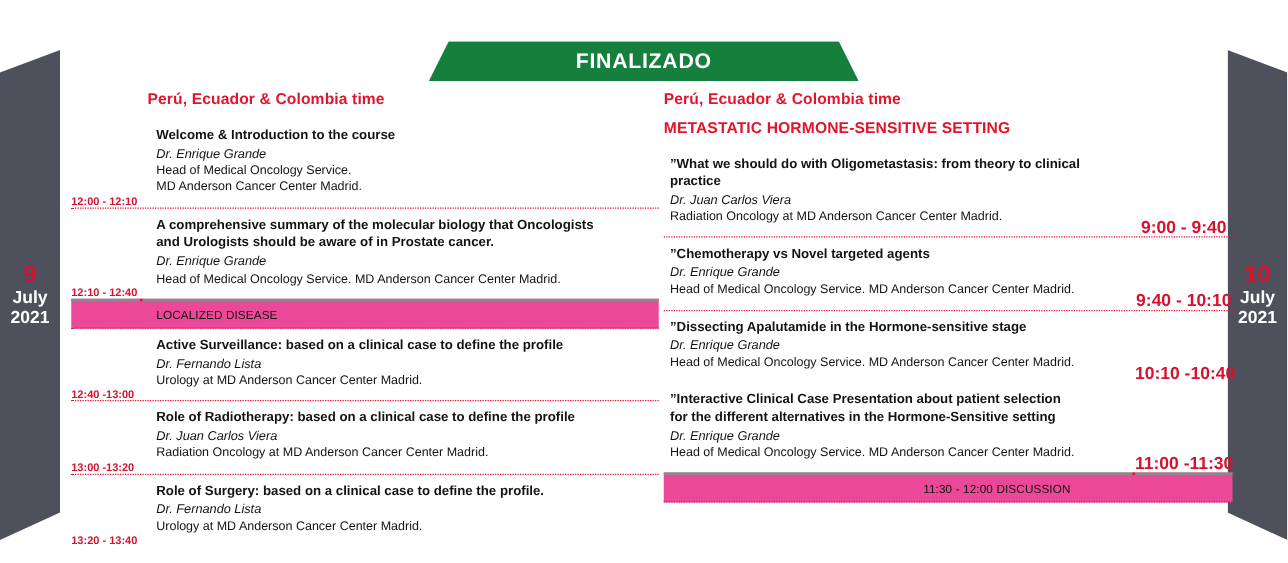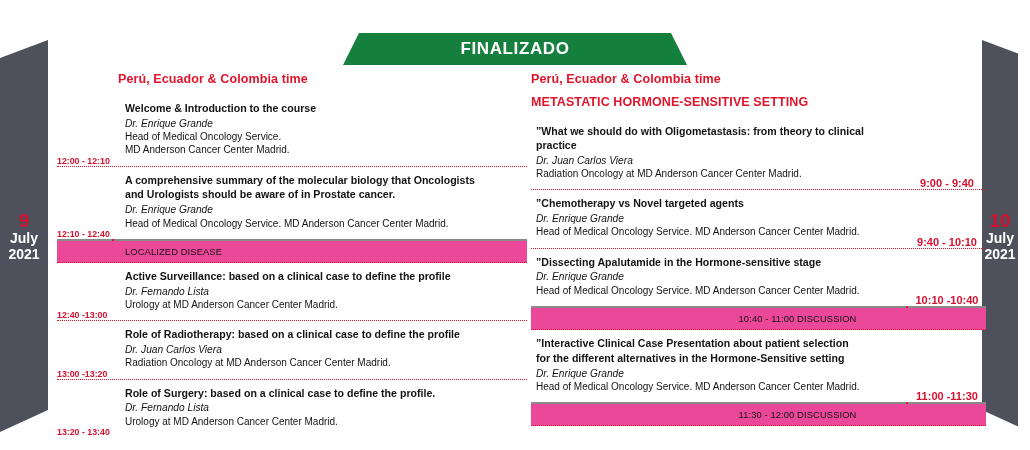--- a/index.html
+++ b/index.html
@@ -17,21 +17,21 @@
     position:absolute;
     background:#4e515c;
     color:#ffffff;
     text-align:center;
   }
   .ribbon-left{
     left:0;top:40px;width:48px;height:392px;
     clip-path:polygon(0 18px, 48px 0, 48px 370px, 0 392px);
   }
   .ribbon-right{
-    left:982px;top:40px;width:36px;height:392px;
+    left:982px;top:40px;width:48px;height:392px;
     clip-path:polygon(0 0, 48px 18px, 48px 392px, 0 370px);
   }
   .ribbon-inner{
     position:absolute;left:0;width:100%;
     top:196px;transform:translateY(-50%);
     line-height:1.12;
   }
   .ribbon-day{
     font-size:19px;font-weight:bold;color:#d51130;letter-spacing:0px;
   }
@@ -80,21 +80,21 @@
     white-space:nowrap;
   }
   .rl .bar{width:2px;flex:0 0 2px;background:#e0152c;margin-right:11px;}
   .rl .content{flex:1 1 auto;padding:7px 4px 9px 0;}
 
   
   .rr .content{flex:1 1 auto;padding:7px 8px 9px 5px;}
   .rr .bar{width:2px;flex:0 0 2px;background:#e0152c;margin-left:0;}
   .rr .time{
     width:78px;flex:0 0 78px;text-align:center;
-    color:#d51130;font-size:11px;font-weight:bold;
+    color:#d51130;font-size:14px;font-weight:bold;
     padding-top:9px;box-sizing:border-box;white-space:nowrap;
   }
 
   .title{
     font-size:10.6px;font-weight:bold;color:#131313;
     line-height:1.3;margin:0 0 1px 0;
   }
   .speaker{
     font-size:10.2px;font-style:italic;color:#131313;
     line-height:1.32;margin:0;
@@ -246,24 +246,20 @@
       <div class="row rr" style="border-bottom:none;">
         <div class="content">
           <p class="title">”Dissecting Apalutamide in the Hormone-sensitive stage</p>
           <p class="speaker">Dr. Enrique Grande</p>
           <p class="affil">Head of Medical Oncology Service. MD Anderson Cancer Center Madrid.</p>
         </div>
         <div class="bar"></div>
         <div class="time">10:10 -10:40</div>
       </div>
 
-      <div class="band band-right">
-        <div class="bar-overlay"></div>
-        <span class="band-label">10:40  - 11:00  DISCUSSION</span>
-      </div>
 
       <div class="row rr" style="border-bottom:none;">
         <div class="content">
           <p class="title">”Interactive Clinical Case Presentation about patient selection</p>
           <p class="title">for the different alternatives in the Hormone-Sensitive setting</p>
           <p class="speaker">Dr. Enrique Grande</p>
           <p class="affil">Head of Medical Oncology Service. MD Anderson Cancer Center Madrid.</p>
         </div>
         <div class="bar"></div>
         <div class="time">11:00 -11:30</div>

